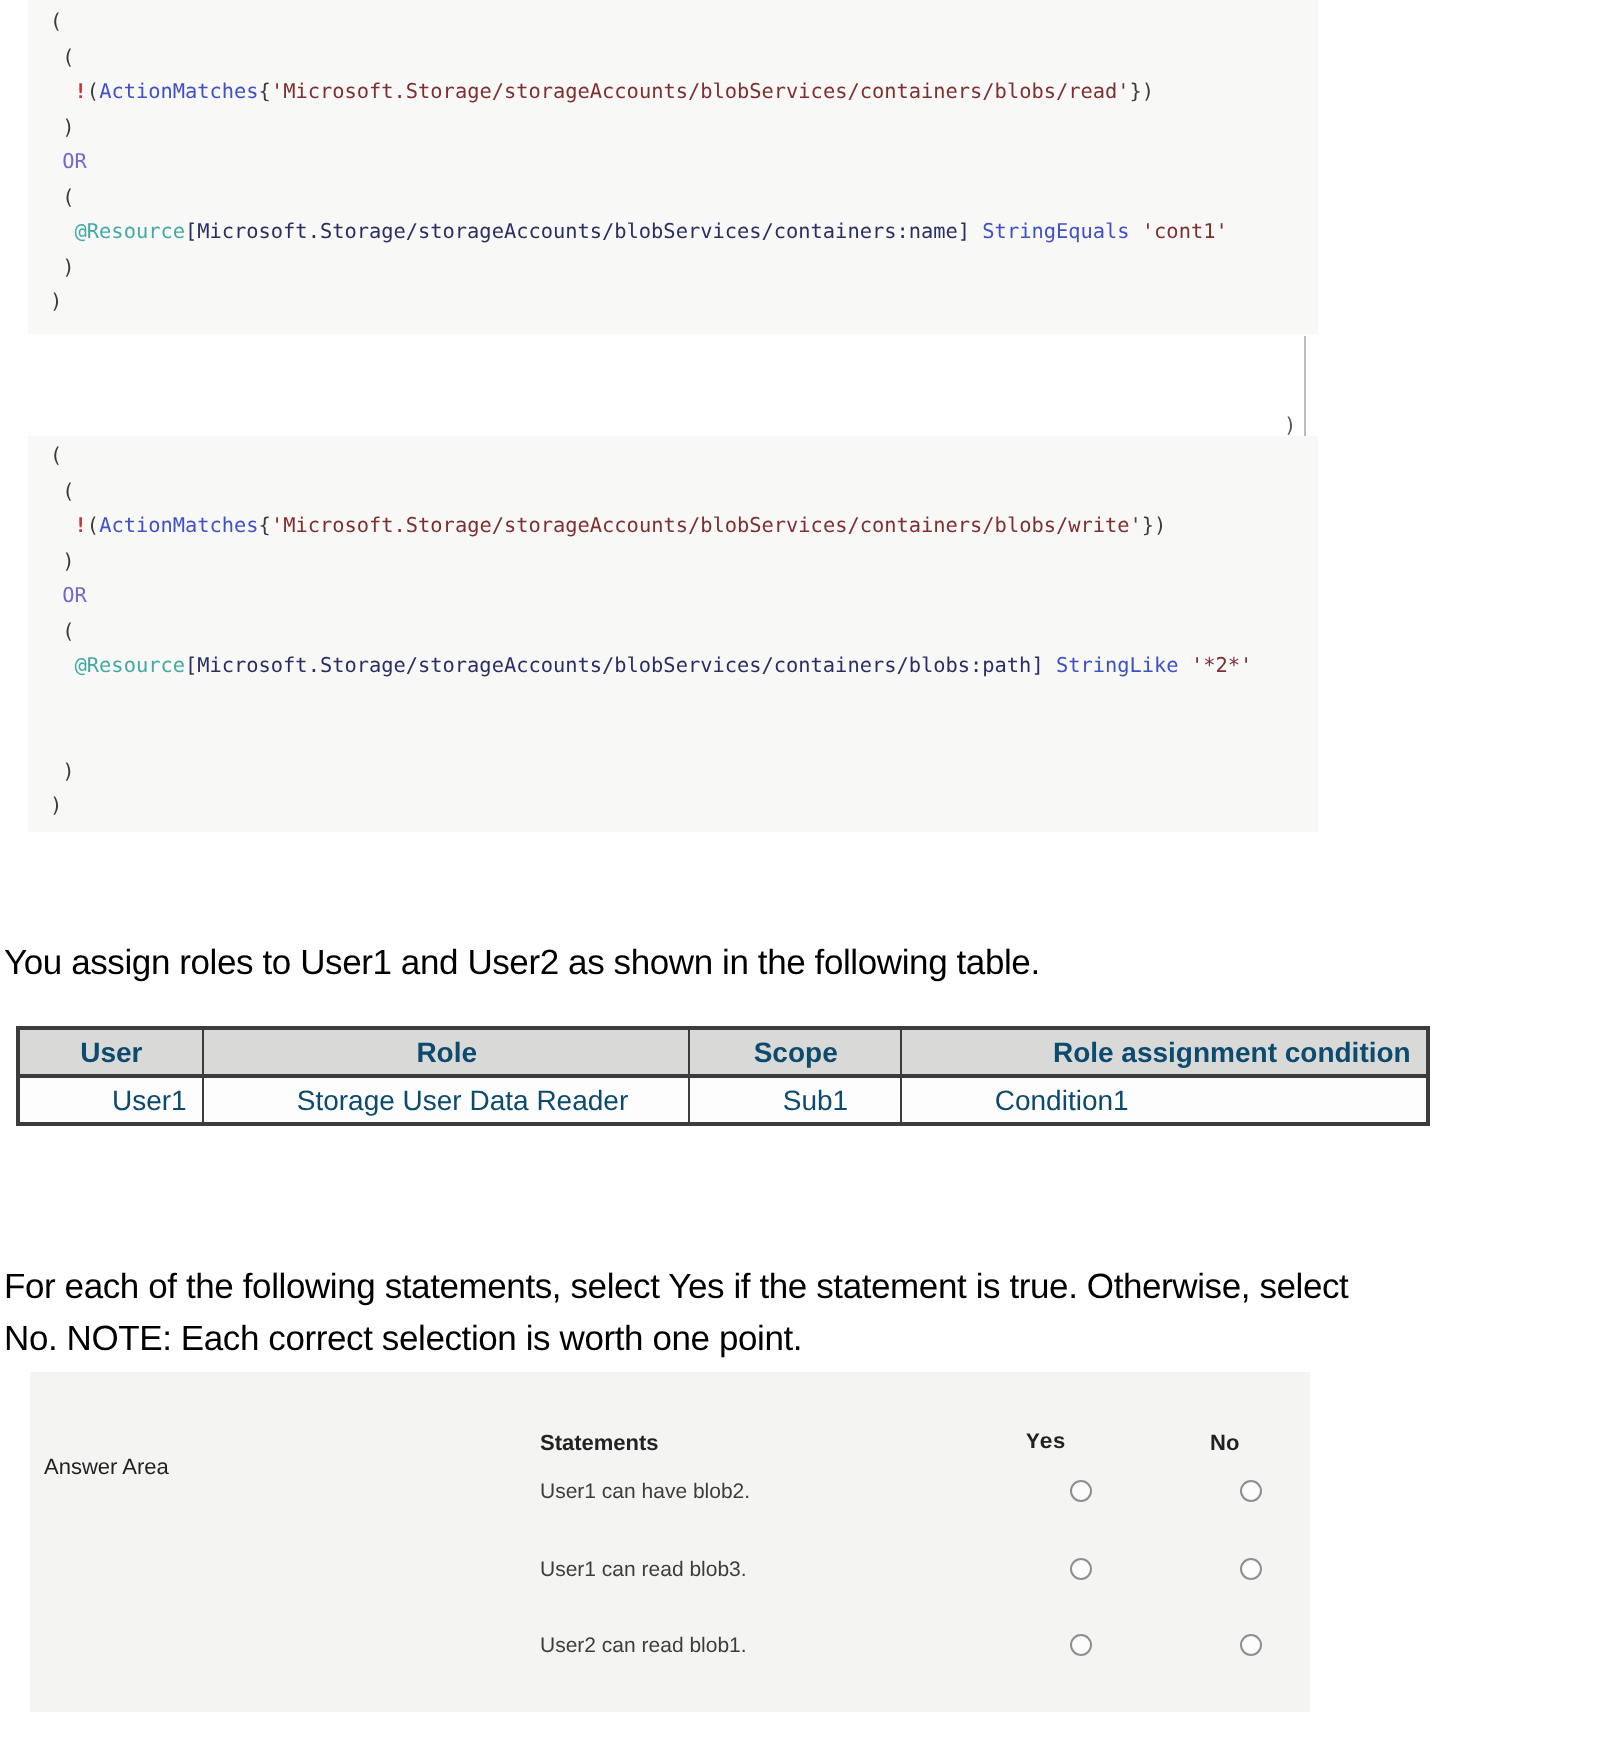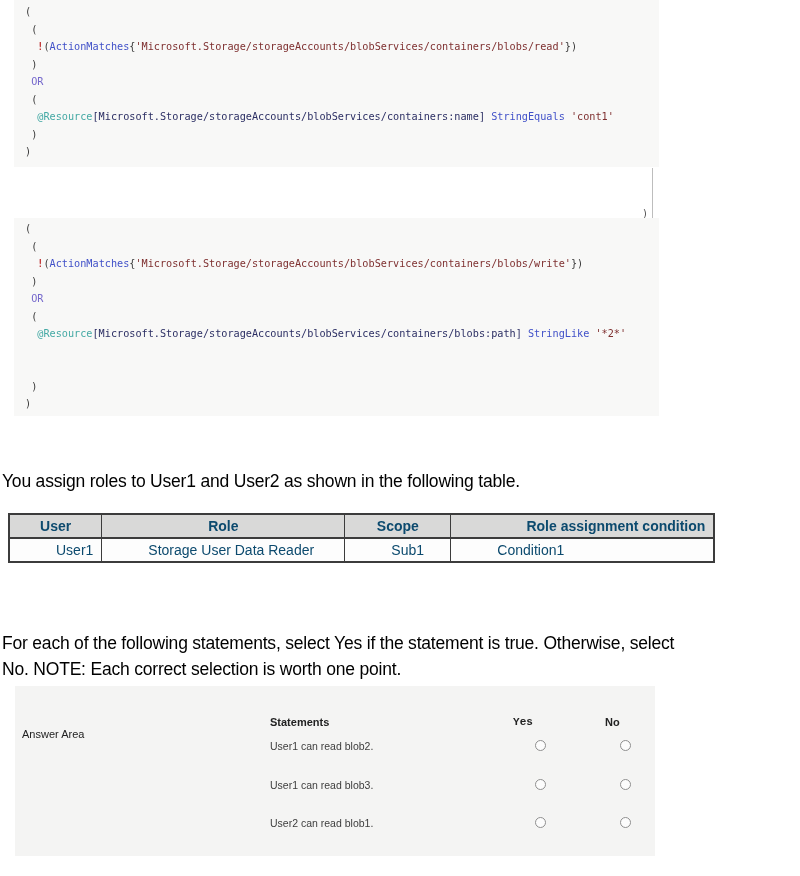--- a/index.html
+++ b/index.html
@@ -117,21 +117,21 @@
     <div class="line">No. NOTE: Each correct selection is worth one point.</div>
   </div>
 
   <div class="answer-panel">
     <div class="answer-title">Answer Area</div>
     <div class="ans-header statements">Statements</div>
     <div class="ans-header yes">Yes</div>
     <div class="ans-header no">No</div>
     <div id="answer-rows">
         <div class="ans-row" style="top: 52px;">
-          <div class="ans-statement">User1 can read blob2.</div>
+          <div class="ans-statement">User1 can have blob2.</div>
           <div class="radio-cell yes">
             <div class="radio"></div>
           </div>
           <div class="radio-cell no">
             <div class="radio"></div>
           </div>
         </div>
         <div class="ans-row" style="top: 91px;">
           <div class="ans-statement">User1 can read blob3.</div>
           <div class="radio-cell yes">

